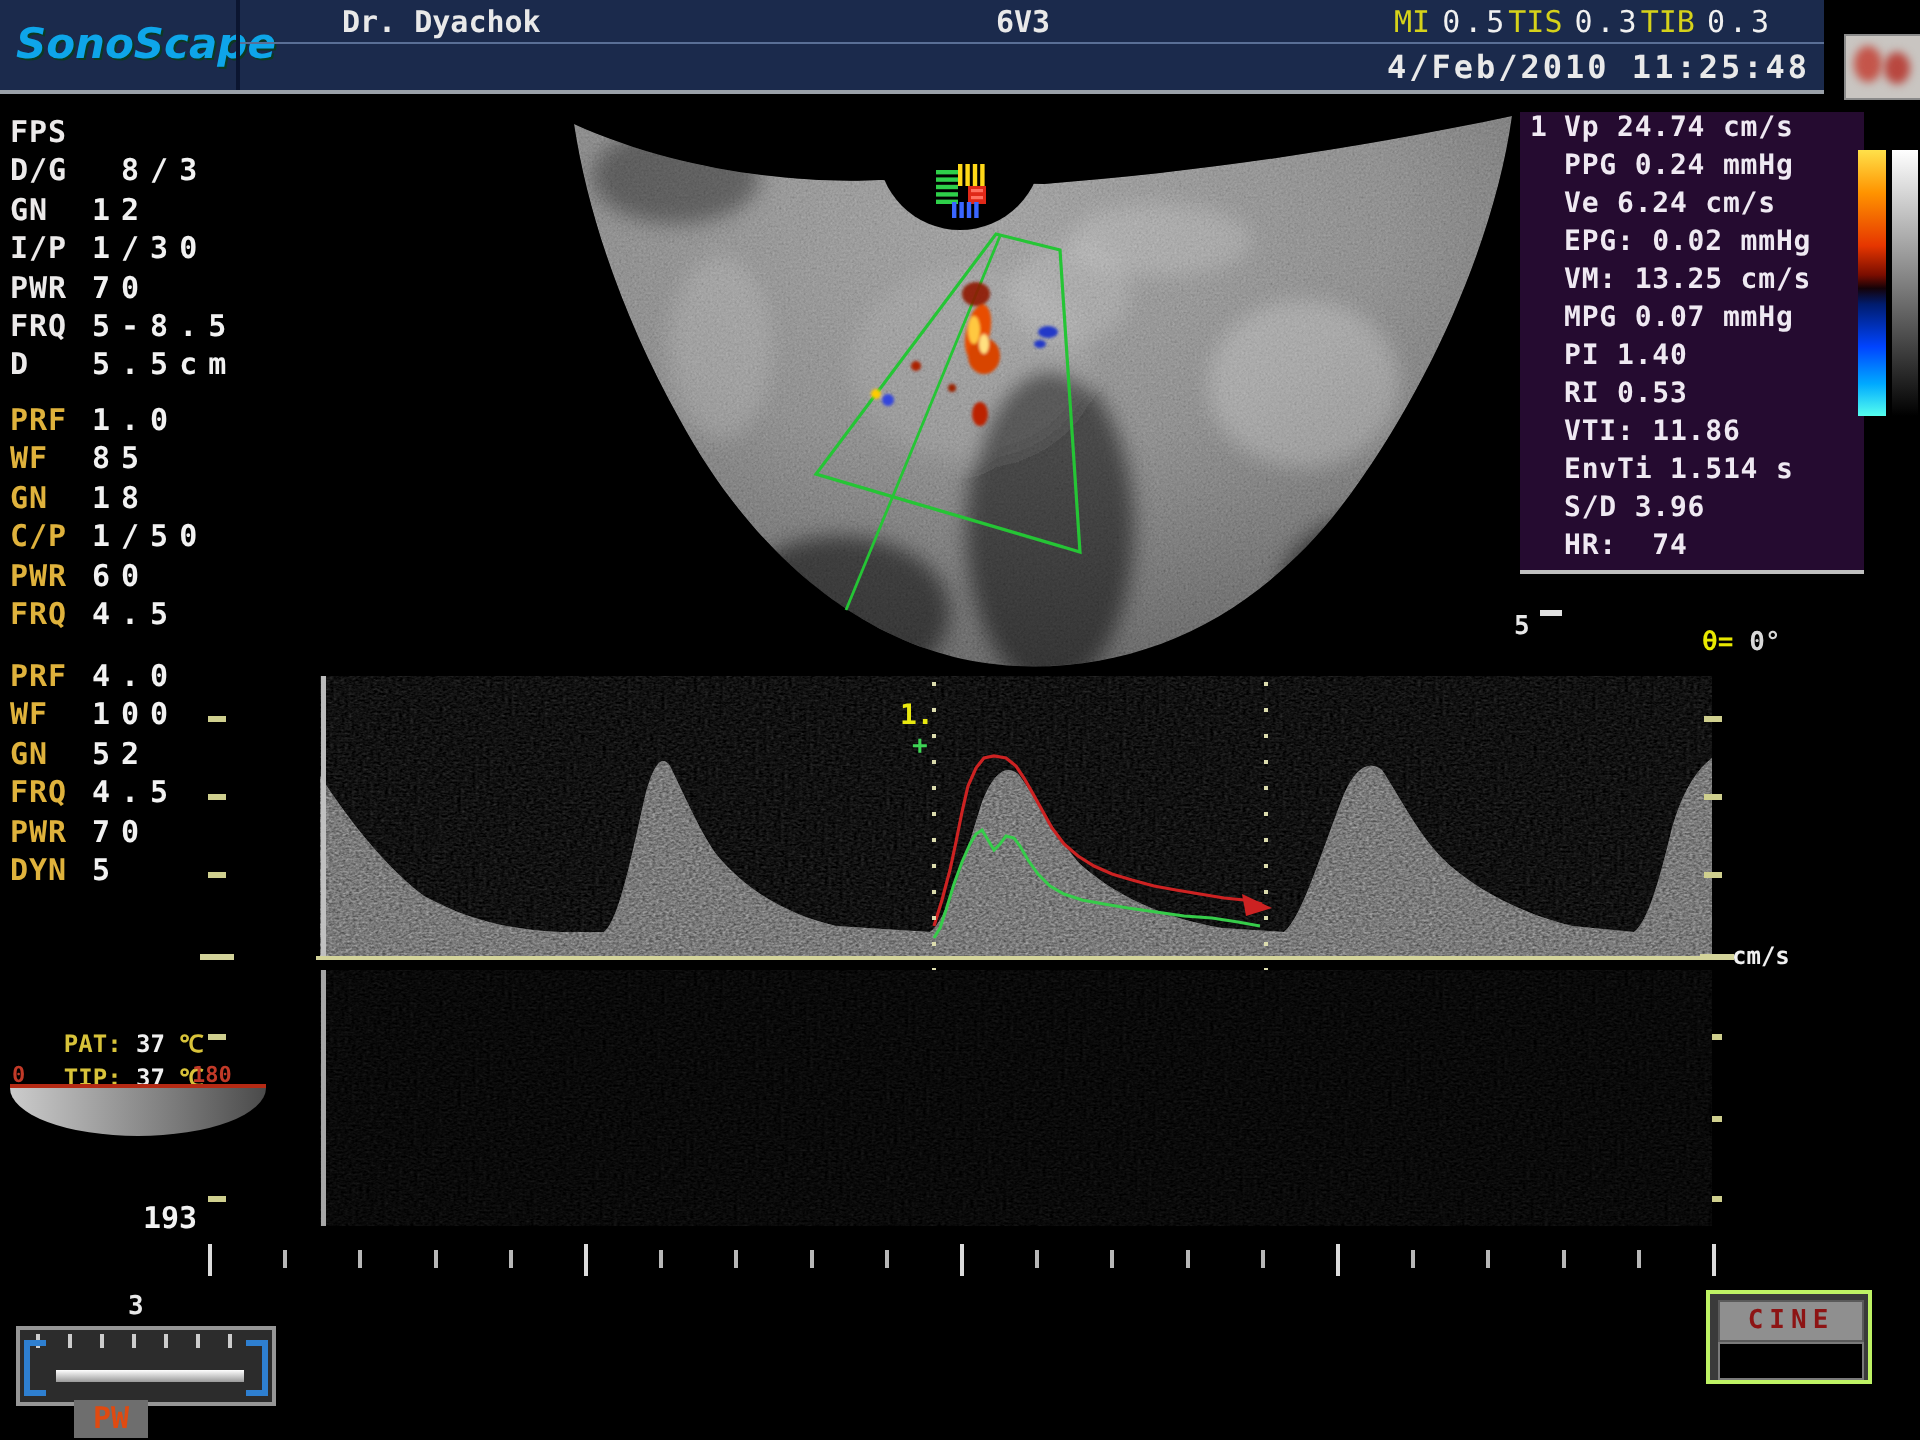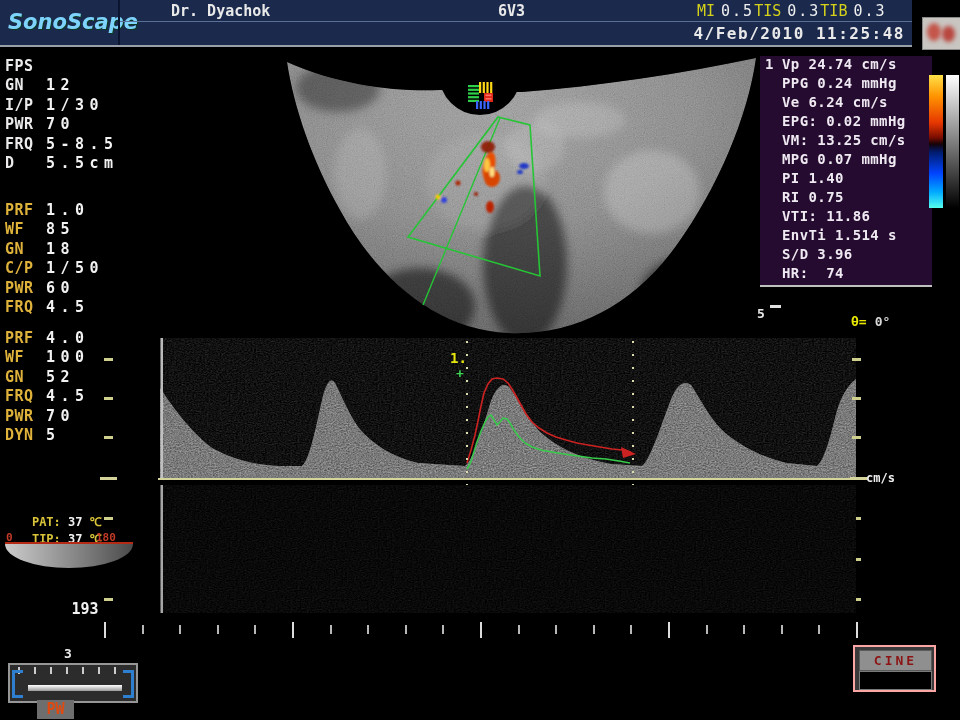--- a/index.html
+++ b/index.html
@@ -3,21 +3,21 @@
 <meta charset="utf-8">
 <style>
   html,body{margin:0;padding:0;background:#000;}
   .screen{position:relative;width:960px;height:720px;background:#000;overflow:hidden;
           font-family:"DejaVu Sans Mono","Liberation Mono",monospace;}
   
   .topbar{position:absolute;left:0;top:0;width:912px;height:45px;background:#1b2a4c;border-bottom:2px solid #9aa0a8;}
   .topbar .vdiv{position:absolute;left:118px;top:0;width:2px;height:45px;background:#0b1530;}
   .topbar .hdiv{position:absolute;left:120px;top:21px;width:792px;height:1px;background:#5a6f96;}
   .logo{position:absolute;left:8px;top:10px;width:106px;font-family:"DejaVu Sans","Liberation Sans",sans-serif;
-        font-style:italic;font-weight:bold;font-size:21px;color:#7dd3fc;text-shadow:1px 1px 0 #0c3a22;}
+        font-style:italic;font-weight:bold;font-size:21px;color:#0ea5e9;text-shadow:1px 1px 0 #0c3a22;}
   .doctor{position:absolute;left:147px;top:2px;font-size:15px;font-weight:bold;color:#e9e9e9;margin-left:24px;}
   .probe{position:absolute;left:498px;top:2px;font-size:15px;font-weight:bold;color:#e9e9e9;}
   .indices{position:absolute;left:675px;top:2px;display:flex;font-size:15px;font-weight:normal;padding-left:22px;}
   .indices .lab{color:#d6d21a;margin-right:6px;}
   .indices .val{color:#f0f0f0;letter-spacing:2px;}
   .datetime{position:absolute;left:0;top:24px;width:905px;text-align:right;font-size:16px;font-weight:bold;
             color:#e9e9e9;letter-spacing:1.5px;}
   .thumb{position:absolute;left:922px;top:17px;width:37px;height:31px;background:#c9c5c1;border:1px solid #8a8a8a;overflow:hidden;}
   .thumb .b1{position:absolute;left:4px;top:5px;width:14px;height:18px;background:#c4554a;border-radius:50%;filter:blur(2px);}
   .thumb .b2{position:absolute;left:19px;top:8px;width:13px;height:16px;background:#b8473f;border-radius:50%;filter:blur(2px);}
@@ -75,21 +75,21 @@
   
   .sliderVal{position:absolute;left:64px;top:646px;font-size:13px;font-weight:bold;color:#e8e8e8;}
   .slider{position:absolute;left:8px;top:663px;width:126px;height:36px;background:#2c2c2c;border:2px solid #969696;}
   .slider .ticks{position:absolute;left:8px;top:2px;width:108px;height:7px;
         background:repeating-linear-gradient(to right,#cccccc 0 2px,transparent 2px 16px);}
   .slider .bar{position:absolute;left:18px;top:20px;width:94px;height:6px;background:linear-gradient(#ffffff,#9a9a9a);}
   .slider .brL{position:absolute;left:2px;top:5px;width:8px;height:22px;border:3px solid #2e7fd0;border-right:none;}
   .slider .brR{position:absolute;right:2px;top:5px;width:8px;height:22px;border:3px solid #2e7fd0;border-left:none;}
   .pw{position:absolute;left:37px;top:700px;width:37px;height:19px;background:#6e6e6e;
       font-size:15px;font-weight:bold;color:#e04a10;text-align:center;line-height:19px;}
-  .cine{position:absolute;left:853px;top:645px;width:83px;height:47px;background:#3a3a3a;border:2px solid #fca5a5;box-sizing:border-box;}
+  .cine{position:absolute;left:853px;top:645px;width:83px;height:47px;background:#3a3a3a;border:2px solid #bef264;box-sizing:border-box;}
   .cine .btn{position:absolute;left:4px;top:3px;width:71px;height:19px;background:#8f8f8f;border:1px solid #5a5a5a;
       font-size:13px;font-weight:bold;color:#8d1414;text-align:center;line-height:19px;letter-spacing:3px;}
   .cine .blk{position:absolute;left:4px;top:24px;width:71px;height:17px;background:#000;border:1px solid #7a7a7a;}
 </style>
 </head>
 <body>
 
 <div class="screen">
 
   <div class="topbar">
@@ -107,20 +107,24 @@
   </div>
   <div class="thumb">
     <div class="b1"></div>
     <div class="b2"></div>
   </div>
 
   <div class="pblock" style="top:57px">
     <div class="prow wlab">
         <span class="plabel">FPS</span>
         <span class="pval"></span>
+      </div>
+    <div class="prow wlab">
+        <span class="plabel">D/G</span>
+        <span class="pval"> 8/3</span>
       </div>
     <div class="prow wlab">
         <span class="plabel">GN</span>
         <span class="pval">12</span>
       </div>
     <div class="prow wlab">
         <span class="plabel">I/P</span>
         <span class="pval">1/30</span>
       </div>
     <div class="prow wlab">
@@ -265,21 +269,21 @@
   </svg>
 
   <div class="meas">
     <div class="mline"><span class="midx">1</span><span>Vp 24.74 cm/s</span></div>
     <div class="mline"><span>PPG 0.24 mmHg</span></div>
     <div class="mline"><span>Ve 6.24 cm/s</span></div>
     <div class="mline"><span>EPG: 0.02 mmHg</span></div>
     <div class="mline"><span>VM: 13.25 cm/s</span></div>
     <div class="mline"><span>MPG 0.07 mmHg</span></div>
     <div class="mline"><span>PI 1.40</span></div>
-    <div class="mline"><span>RI 0.75</span></div>
+    <div class="mline"><span>RI 0.53</span></div>
     <div class="mline"><span>VTI: 11.86</span></div>
     <div class="mline"><span>EnvTi 1.514 s</span></div>
     <div class="mline"><span>S/D 3.96</span></div>
     <div class="mline"><span>HR:  74</span></div>
   </div>
 
   <div class="cbar"></div>
   <div class="gbar"></div>
 
   <span class="depth5">5</span>

